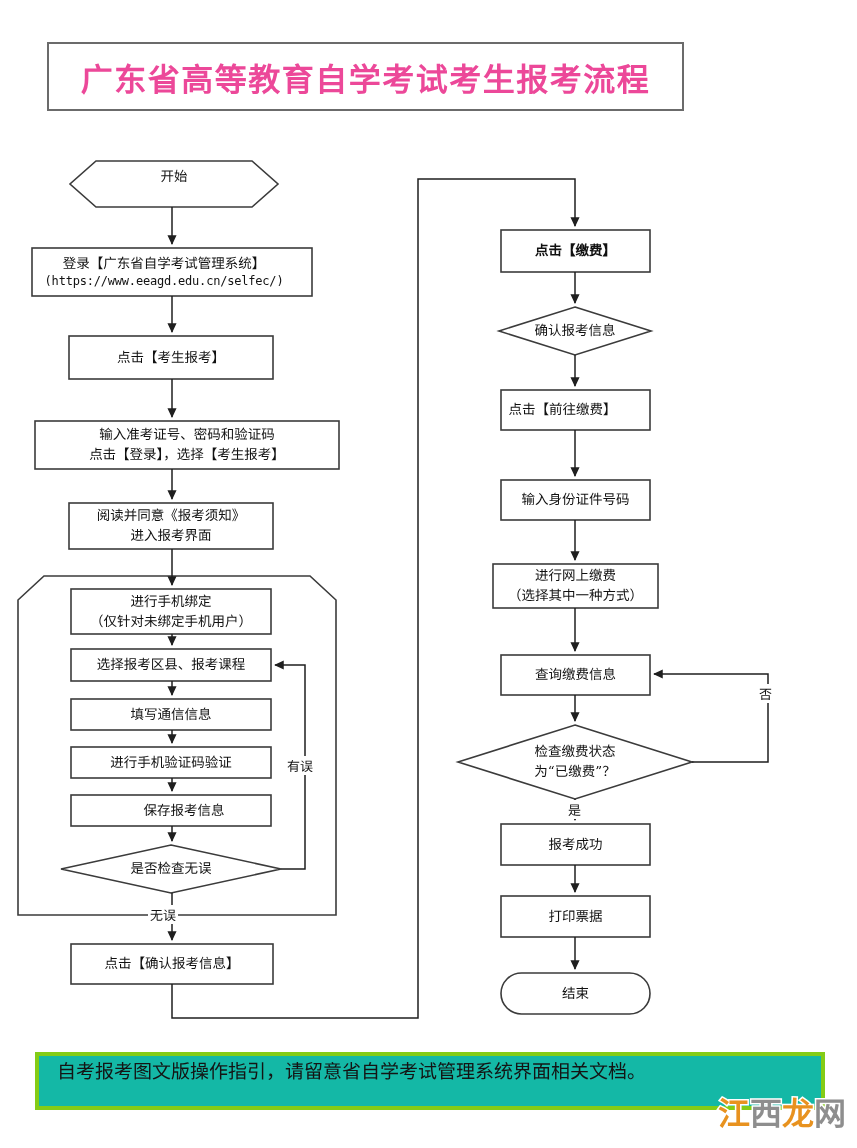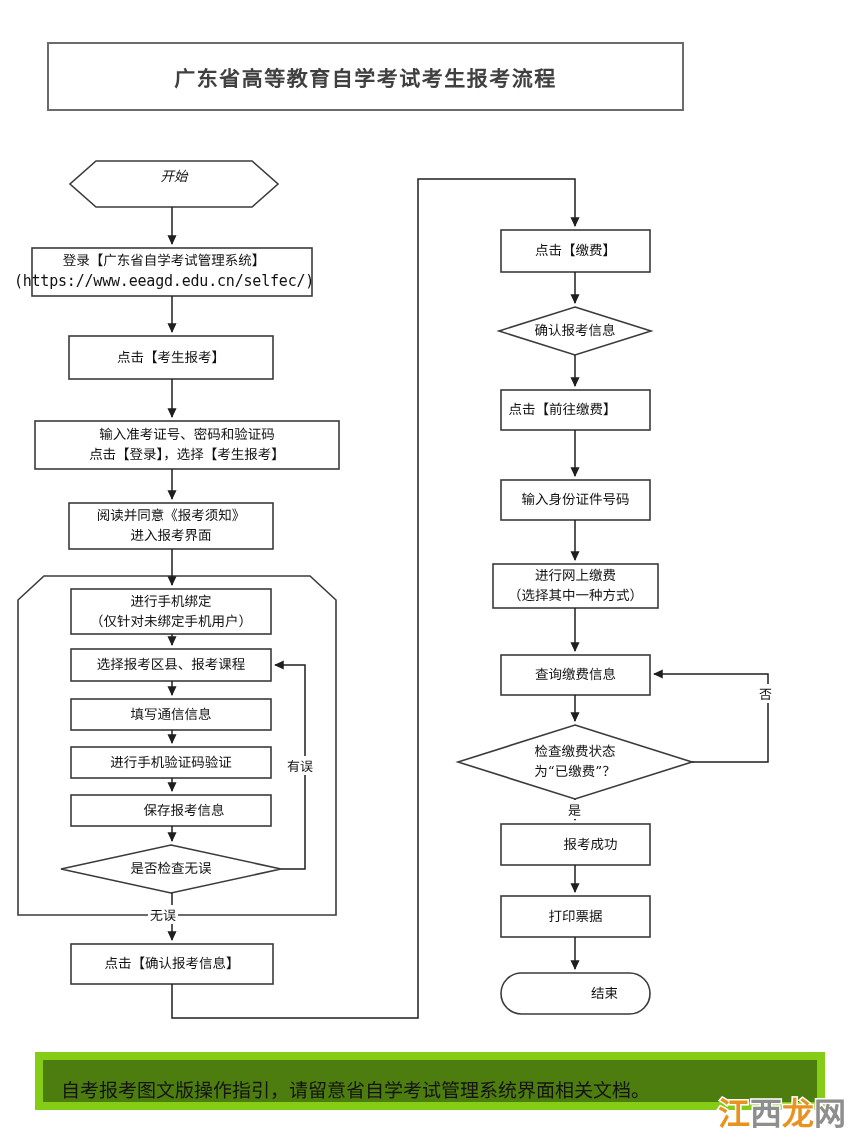--- a/index.html
+++ b/index.html
@@ -26,39 +26,39 @@
     width: 637px;
     height: 69px;
     border: 2px solid #6b6b6b;
     box-sizing: border-box;
     display: flex;
     align-items: center;
     justify-content: center;
     background: #ffffff;
   }
   #title-text {
-    font-size: 21px;
+    font-size: 32px;
     font-weight: 600;
     letter-spacing: 1.5px;
-    color: #404040;
+    color: #ec4899;
     font-family: "DejaVu Serif", "Liberation Serif", serif;
     white-space: nowrap;
   }
   
   #footer-box {
     position: absolute;
     left: 35px;
     top: 1052px;
     width: 790px;
     height: 58px;
-    border: 8px solid #84cc16;
+    border: 4px solid #84cc16;
     box-sizing: border-box;
     display: flex;
-    align-items: flex-end;
-    background: #4d7c0f;
+    align-items: flex-start;
+    background: #14b8a6;
   }
   #footer-text {
     font-size: 19px;
     color: #141414;
     padding-left: 18px;
     font-family: "DejaVu Serif", "Liberation Serif", serif;
     white-space: nowrap;
   }
   
   #flow-svg {
@@ -79,21 +79,21 @@
     color: #111111;
     font-family: "DejaVu Serif", "Liberation Serif", serif;
     font-size: 13.5px;
     line-height: 1.45;
     pointer-events: none;
     white-space: nowrap;
   }
   .node-label .ln { display: block; }
   .mono {
     font-family: "DejaVu Sans Mono", "Liberation Mono", monospace;
-    font-size: 15px;
+    font-size: 12px;
     letter-spacing: -0.2px;
   }
   .edge-label {
     position: absolute;
     color: #111111;
     font-family: "DejaVu Serif", "Liberation Serif", serif;
     font-size: 13px;
     background: #ffffff;
     padding: 0 2px;
     white-space: nowrap;
@@ -198,21 +198,21 @@
       <line x1="575" y1="608" x2="575" y2="651" marker-end="url(#arrow)"></line>
       <line x1="575" y1="695" x2="575" y2="721" marker-end="url(#arrow)"></line>
       <line x1="575" y1="799" x2="575" y2="820" marker-end="url(#arrow)"></line>
       <line x1="575" y1="865" x2="575" y2="892" marker-end="url(#arrow)"></line>
       <line x1="575" y1="937" x2="575" y2="969" marker-end="url(#arrow)"></line>
 
       <path d="M 692 762 L 768 762 L 768 674 L 654 674" marker-end="url(#arrow)"></path>
     </g>
   </svg>
 
-  <div class="node-label" style="left:70px; top:161px; width:208px; height:32px;font-style:italic;">
+  <div class="node-label" style="left:70px; top:161px; width:208px; height:32px;">
     <span class="ln">开始</span>
   </div>
 
   <div class="node-label" style="left:32px; top:248px; width:264px; height:48px;">
     <span class="ln">登录【广东省自学考试管理系统】</span>
     <span class="ln mono">(https://www.eeagd.edu.cn/selfec/)</span>
   </div>
 
   <div class="node-label" style="left:69px; top:336px; width:204px; height:43px;">
     <span class="ln">点击【考生报考】</span>
@@ -250,21 +250,21 @@
   </div>
 
   <div class="node-label" style="left:61px; top:845px; width:220px; height:48px;">
     <span class="ln">是否检查无误</span>
   </div>
 
   <div class="node-label" style="left:71px; top:944px; width:202px; height:40px;">
     <span class="ln">点击【确认报考信息】</span>
   </div>
 
-  <div class="node-label" style="left:501px; top:230px; width:149px; height:42px;">
+  <div class="node-label" style="left:501px; top:230px; width:149px; height:42px;font-weight:bold;">
     <span class="ln">点击【缴费】</span>
   </div>
 
   <div class="node-label" style="left:499px; top:307px; width:152px; height:48px;">
     <span class="ln">确认报考信息</span>
   </div>
 
   <div class="node-label" style="left:501px; top:390px; width:123px; height:40px;">
     <span class="ln">点击【前往缴费】</span>
   </div>
@@ -280,29 +280,29 @@
 
   <div class="node-label" style="left:501px; top:655px; width:149px; height:40px;">
     <span class="ln">查询缴费信息</span>
   </div>
 
   <div class="node-label" style="left:475px; top:738px; width:200px; height:48px;">
     <span class="ln">检查缴费状态</span>
     <span class="ln">为“已缴费”？</span>
   </div>
 
-  <div class="node-label" style="left:501px; top:824px; width:149px; height:41px;padding-left:15px;">
+  <div class="node-label" style="left:501px; top:824px; width:149px; height:41px;">
     <span class="ln">报考成功</span>
   </div>
 
   <div class="node-label" style="left:501px; top:896px; width:149px; height:41px;">
     <span class="ln">打印票据</span>
   </div>
 
-  <div class="node-label" style="left:501px; top:973px; width:149px; height:41px;margin-left:29px;">
+  <div class="node-label" style="left:501px; top:973px; width:149px; height:41px;">
     <span class="ln">结束</span>
   </div>
 
   <div class="edge-label" style="left:285px; top:756px;">有误</div>
   <div class="edge-label" style="left:148px; top:905px;">无误</div>
   <div class="edge-label" style="left:757px; top:684px;">否</div>
   <div class="edge-label" style="left:566px; top:800px;">是</div>
 
   <div id="footer-box">
     <div id="footer-text">自考报考图文版操作指引，请留意省自学考试管理系统界面相关文档。</div>

